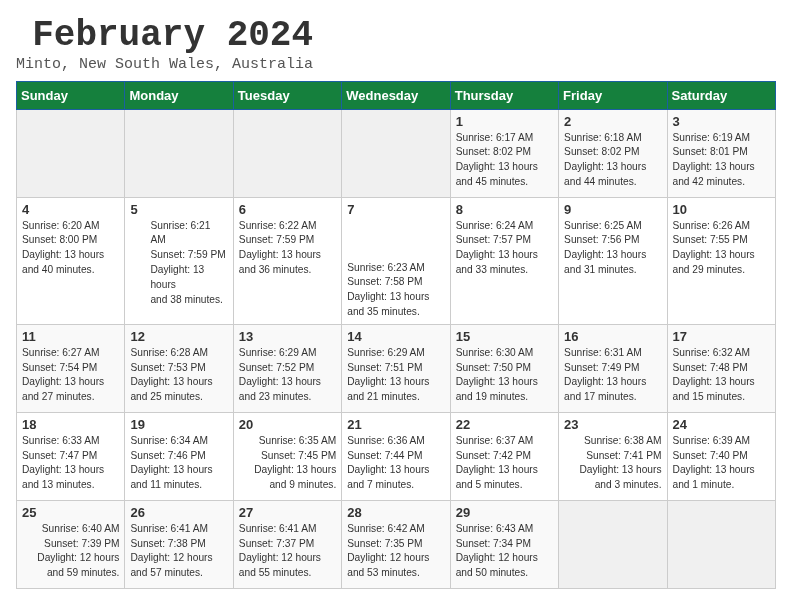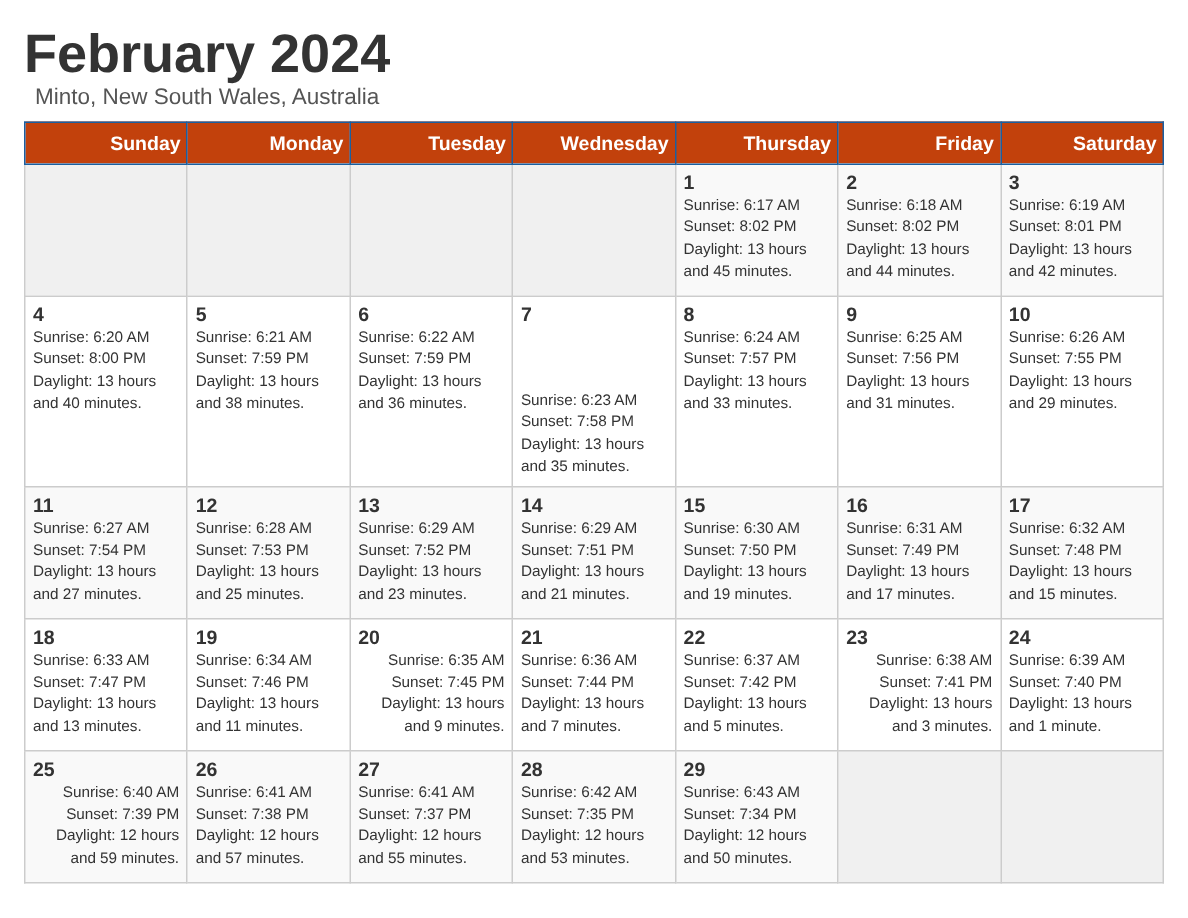--- a/index.html
+++ b/index.html
@@ -30,44 +30,45 @@
     .logo-blue { color: #1a6faf; }
     .logo-triangle {
       width: 0;
       height: 0;
       border-left: 10px solid transparent;
       border-bottom: 18px solid #1a6faf;
       margin-left: 2px;
       margin-top: 2px;
     }
     .title-block {
-      text-align: center;
+      text-align: right;
+      font-family: Liberation Mono, monospace;
     }
     .calendar-title {
       font-size: 36px;
       font-weight: bold;
       color: #333;
       line-height: 1.1;
     }
     .calendar-subtitle {
       font-size: 15px;
       color: #555;
     }
     table {
       width: 100%;
       border-collapse: collapse;
       table-layout: fixed;
     }
     thead th {
-      background-color: #c2410c;
+      background-color: #15803d;
       color: #fff;
       font-size: 13px;
       font-weight: bold;
       padding: 6px 4px;
-      text-align: right;
+      text-align: left;
       border: 1px solid #1a5fa0;
     }
     tbody td {
       border: 1px solid #ccc;
       vertical-align: top;
       padding: 4px 5px;
       height: 88px;
       font-size: 10.5px;
       color: #333;
       background: #fff;
@@ -143,21 +144,21 @@
       <tr>
         <td>
           <span class="day-num">4</span>
           <div class="day-info" style="white-space: pre-line;">Sunrise: 6:20 AM
 Sunset: 8:00 PM
 Daylight: 13 hours
 and 40 minutes.</div>
         </td>
         <td>
           <span class="day-num">5</span>
-          <div class="day-info" style="white-space: pre-line;">Sunrise: 6:21 AM
+          <div class="day-info" style="white-space: pre-line; margin-left: 20px;">Sunrise: 6:21 AM
 Sunset: 7:59 PM
 Daylight: 13 hours
 and 38 minutes.</div>
         </td>
         <td>
           <span class="day-num">6</span>
           <div class="day-info" style="white-space: pre-line;">Sunrise: 6:22 AM
 Sunset: 7:59 PM
 Daylight: 13 hours
 and 36 minutes.</div>

